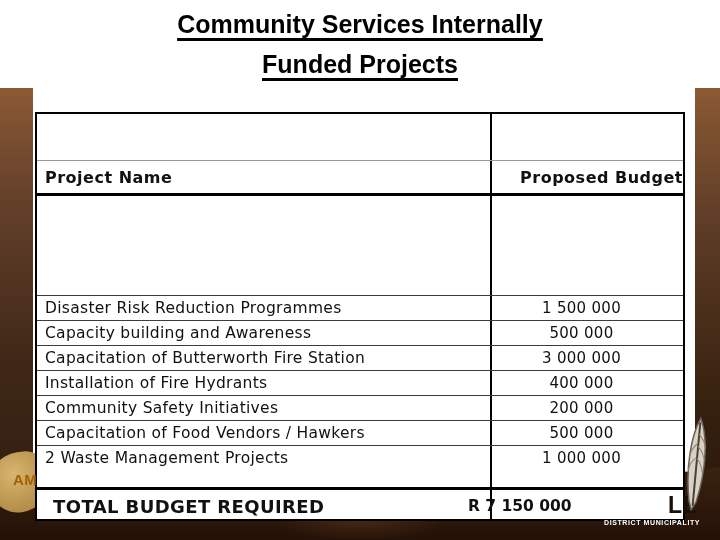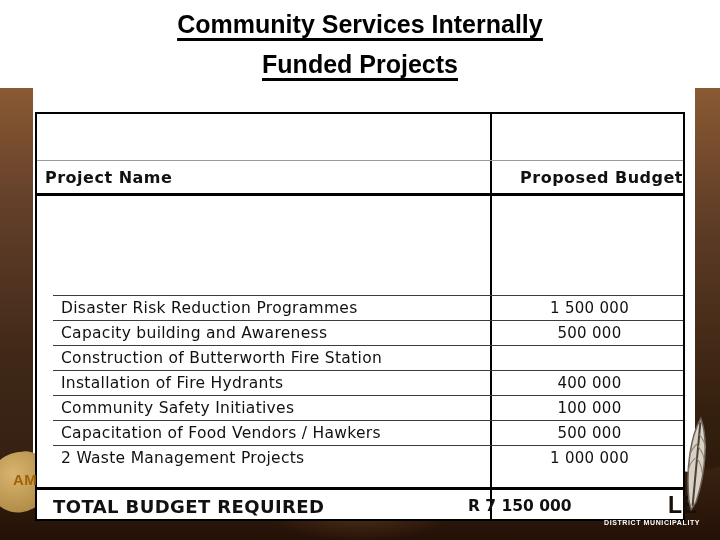--- a/index.html
+++ b/index.html
@@ -48,21 +48,21 @@
     color:#111;
   }
   .col-divider{position:absolute;left:453px;top:0;bottom:0;width:2px;background:#000;}
   .header-row{
     position:absolute;left:0;right:0;top:46px;height:32px;
     border-top:1px solid #9a9a9a;border-bottom:3px solid #000;
     display:flex;align-items:center;font-weight:bold;font-size:16px;letter-spacing:.5px;justify-content:space-between;
   }
   .header-row .h-name{width:453px;padding-left:8px;box-sizing:border-box;}
   .header-row .h-budget{padding-left:18px;}
-  .rows{position:absolute;left:16px;right:0;top:181px;}
+  .rows{position:absolute;left:0;right:0;top:181px;}
   .row{
     height:24px;display:flex;align-items:center;border-top:1px solid #3c3c3c;
     font-size:15.5px;letter-spacing:.3px;
   }
   .row .name{width:453px;padding-left:8px;box-sizing:border-box;white-space:nowrap;overflow:hidden;}
   .row .budget{flex:1;text-align:center;padding-right:10px;font-size:15px;}
   .total-row{
     position:absolute;left:0;right:0;top:373px;height:32px;
     border-top:3px solid #000;display:flex;align-items:center;font-weight:bold;
   }
@@ -113,29 +113,30 @@
     <div class="rows">
       <div class="row">
         <span class="name">Disaster Risk Reduction Programmes</span>
         <span class="budget">1 500 000</span>
       </div>
       <div class="row">
         <span class="name">Capacity building and Awareness</span>
         <span class="budget">500 000</span>
       </div>
       <div class="row">
-        <span class="name">Construction of Butterworth Fire Station</span>
+        <span class="name">Capacitation of Butterworth Fire Station</span>
+        <span class="budget">3 000 000</span>
       </div>
       <div class="row">
         <span class="name">Installation of Fire Hydrants</span>
         <span class="budget">400 000</span>
       </div>
       <div class="row">
         <span class="name">Community Safety Initiatives</span>
-        <span class="budget">100 000</span>
+        <span class="budget">200 000</span>
       </div>
       <div class="row">
         <span class="name">Capacitation of Food Vendors / Hawkers</span>
         <span class="budget">500 000</span>
       </div>
       <div class="row">
         <span class="name">2 Waste Management Projects</span>
         <span class="budget">1 000 000</span>
       </div>
     </div>

